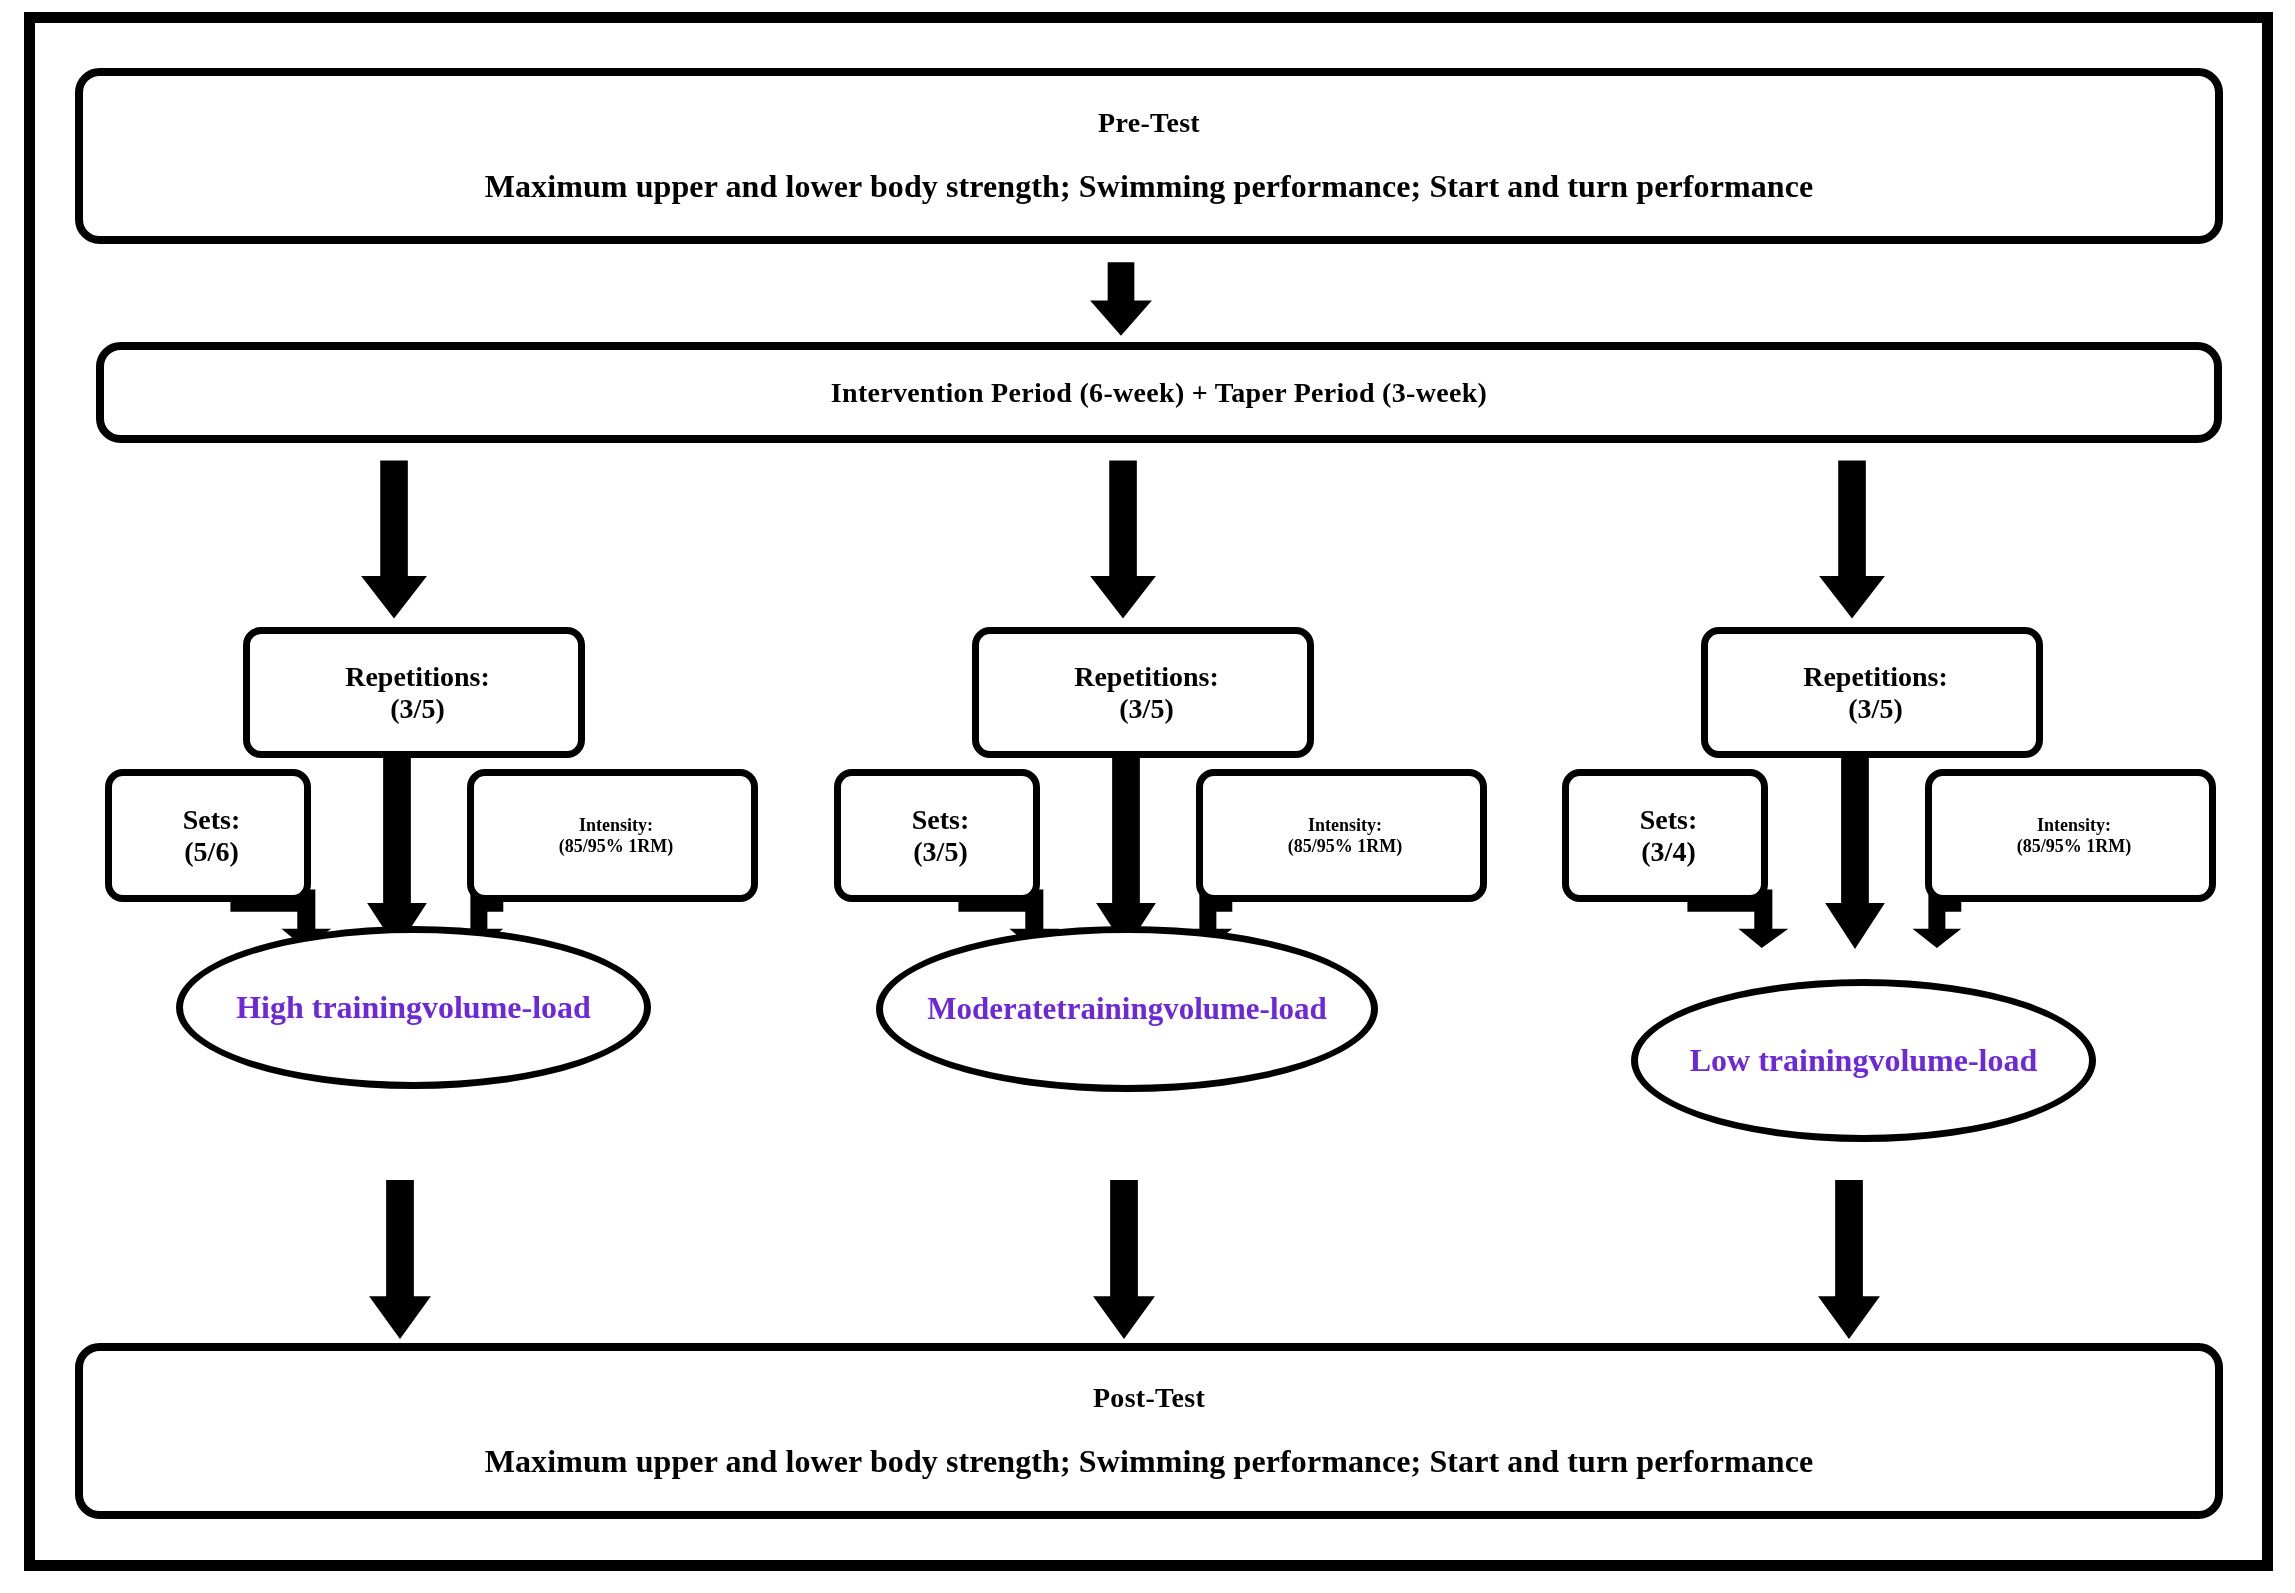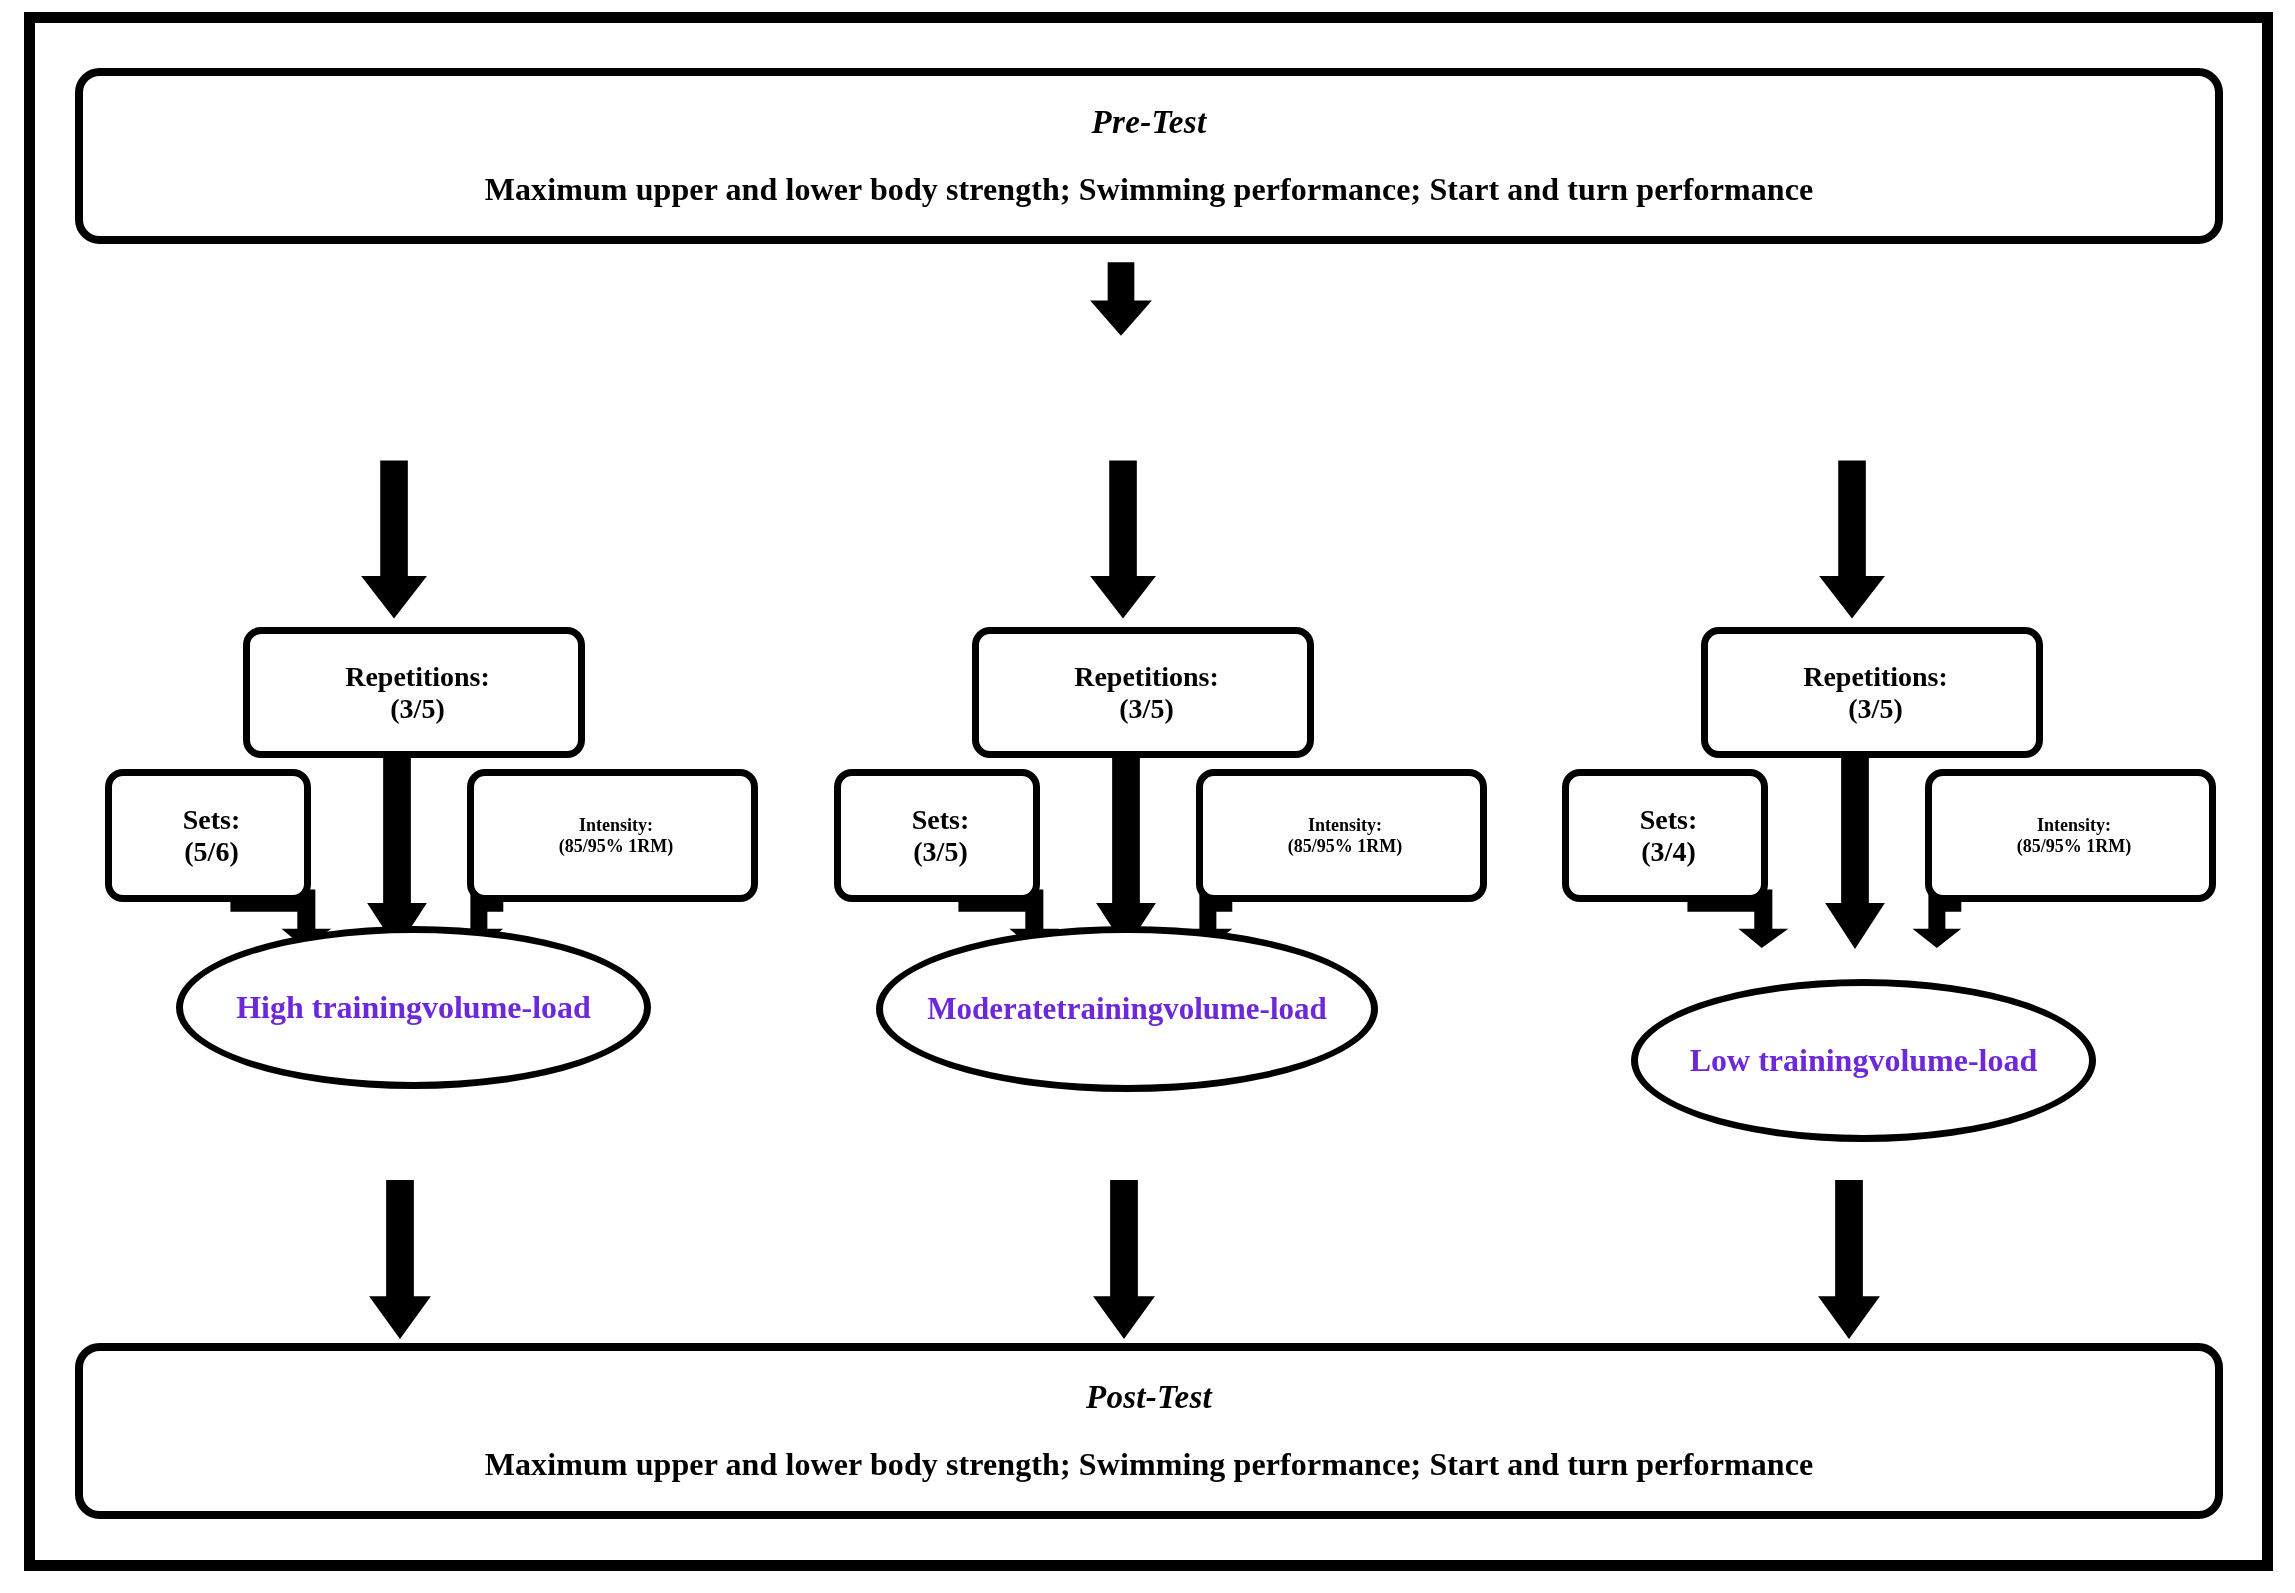--- a/index.html
+++ b/index.html
@@ -36,24 +36,23 @@
     justify-content:center;
     text-align:center;
     color:#000000;
     font-weight:bold;
     z-index:5;
   }
   .node.big{ border-radius:24.6px; border-width:8px; }
   .node.small{ border-radius:18px; border-width:7px;padding-left:7px; }
 
   .band-title{
-    font-size:33px;
+    font-size:28px;
     line-height:1.05;
     letter-spacing:0.3px;
-    font-style:italic;
   }
   .band-sub{
     font-size:32px;
     line-height:1.05;
     letter-spacing:0.1px;
   }
   .band-gap{ height:33px; }
 
   .param-line{
     font-size:28px;
@@ -99,20 +98,23 @@
     <div class="band-gap"></div>
     <div class="band-sub">Maximum upper and lower body strength; Swimming performance; Start and turn performance</div>
   </div>
 
   <div class="arrow" style="left:1089px; top:262px; width:64px; height:75px;">
     <svg width="64" height="75" viewBox="0 0 120 140">
       <polygon points="35,0 85,0 85,72 118,72 60,138 2,72 35,72" fill="#000000"></polygon>
     </svg>
   </div>
 
+  <div class="node big" style="left:96px; top:342px; width:2126px; height:101px;">
+    <div class="band-title">Intervention Period (6-week) + Taper Period (3-week)</div>
+  </div>
 
   <div class="arrow" style="left:359px; top:460px; width:69px; height:160px;">
     <svg width="69" height="160" viewBox="0 0 130 300">
       <polygon points="40,0 92,0 92,218 128,218 66,298 4,218 40,218" fill="#000000"></polygon>
     </svg>
   </div>
   <div class="arrow" style="left:1088px; top:460px; width:69px; height:160px;">
     <svg width="69" height="160" viewBox="0 0 130 300">
       <polygon points="40,0 92,0 92,218 128,218 66,298 4,218 40,218" fill="#000000"></polygon>
     </svg>

